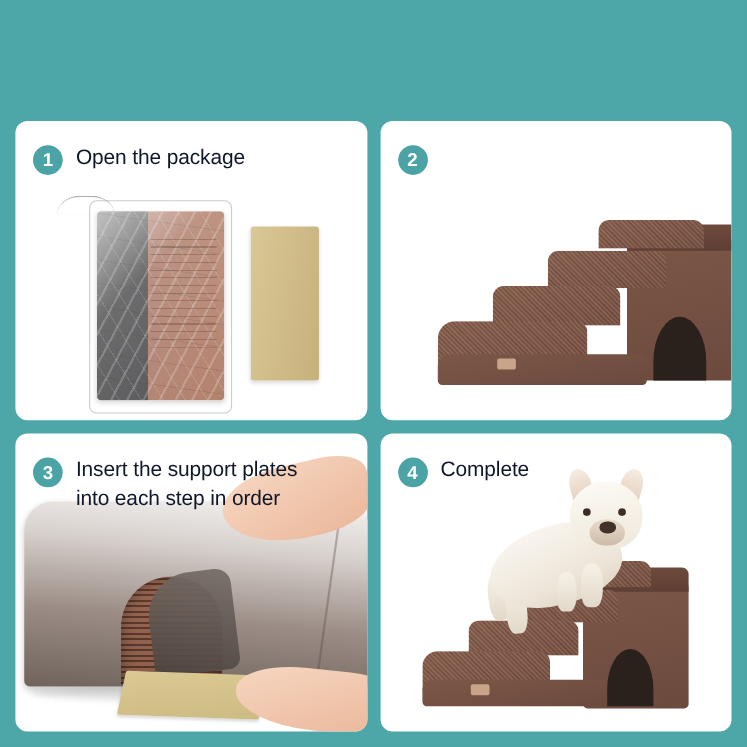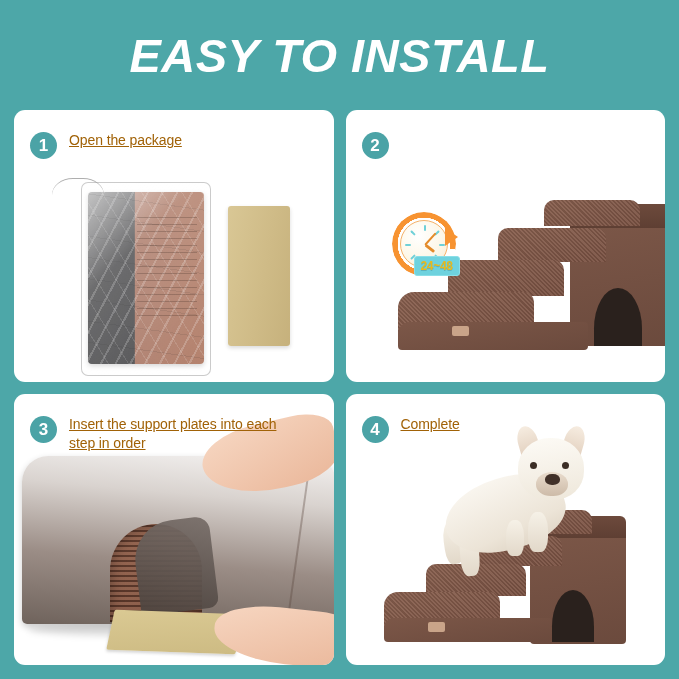--- a/index.html
+++ b/index.html
@@ -74,26 +74,25 @@
     font-size: 17px;
     font-weight: bold;
     display: flex;
     align-items: center;
     justify-content: center;
     line-height: 1;
     margin-top: 1px;
   }
   .step-text {
     margin-left: 12px;
-    color: #a16207;
-    font-size: 14px;
+    color: #0f172a;
+    font-size: 19px;
     line-height: 1.38;
     max-width: 232px;
     letter-spacing: -0.1px;
-    text-decoration: underline;
   }
 
   .art {
     position: absolute;
     left: 0;
     top: 0;
     width: 100%;
     height: 100%;
     z-index: 1;
     overflow: hidden;
@@ -416,23 +415,20 @@
   .dog-leg.f1 { left: 84px; top: 88px; width: 20px; height: 40px; }
   .dog-leg.f2 { left: 62px; top: 96px; width: 18px; height: 36px; }
   .dog-leg.b1 { left: 16px; top: 106px; width: 19px; height: 46px; transform: rotate(-5deg); }
   .dog-leg.b2 { left: 0px;  top: 98px;  width: 18px; height: 42px; transform: rotate(-8deg); }
 </style>
 </head>
 <body>
 
 <div class="page">
 
-  <div class="header">
-    <div class="header-title">EASY TO INSTALL</div>
-  </div>
 
   <div class="grid">
 
     <div class="card">
       <div class="art">
         <div class="pkg-wrap">
           <div class="pkg-label"></div>
         </div>
         <div class="pkg-top-tie"></div>
         <div class="plate"></div>
@@ -451,37 +447,20 @@
           <div class="riser" style="left:176px; top:0px; width:104px; height:24px; border-radius:6px 6px 0 0;"></div>
           <div class="tread" style="left:150px; top:-4px; width:96px; height:26px;"></div>
           <div class="tread" style="left:104px; top:24px; width:108px; height:34px;"></div>
           <div class="tread" style="left:54px; top:56px; width:116px; height:36px;"></div>
           <div class="tread" style="left:4px; top:88px; width:136px; height:44px; border-radius:16px 10px 0 0;"></div>
           <div class="stair-side" style="left:4px; top:118px; width:190px; height:28px; border-radius:12px 4px 4px 4px;"></div>
           <div class="cave" style="left:200px; top:84px; width:48px; height:58px;"></div>
           <div class="brand-tag" style="left:58px; top:122px;"></div>
         </div>
 
-        <div class="clock">
-          <div class="clock-ring"></div>
-          <div class="clock-face">
-            <div class="tick" style="transform:rotate(0deg)"></div>
-            <div class="tick" style="transform:rotate(45deg)"></div>
-            <div class="tick" style="transform:rotate(90deg)"></div>
-            <div class="tick" style="transform:rotate(135deg)"></div>
-            <div class="tick" style="transform:rotate(180deg)"></div>
-            <div class="tick" style="transform:rotate(225deg)"></div>
-            <div class="tick" style="transform:rotate(270deg)"></div>
-            <div class="tick" style="transform:rotate(315deg)"></div>
-            <div class="hand-h"></div>
-            <div class="hand-m"></div>
-          </div>
-          <div class="clock-arrow"></div>
-          <div class="clock-badge">24~48</div>
-        </div>
       </div>
 
       <div class="card-head">
         <div class="step-badge">2</div>
       </div>
     </div>
 
     <div class="card">
       <div class="art">
         <div class="floor-shadow"></div>

